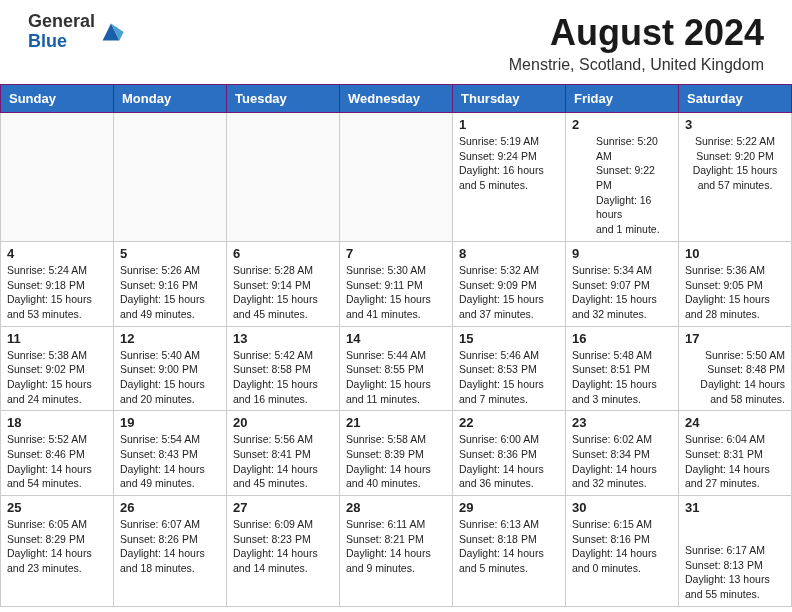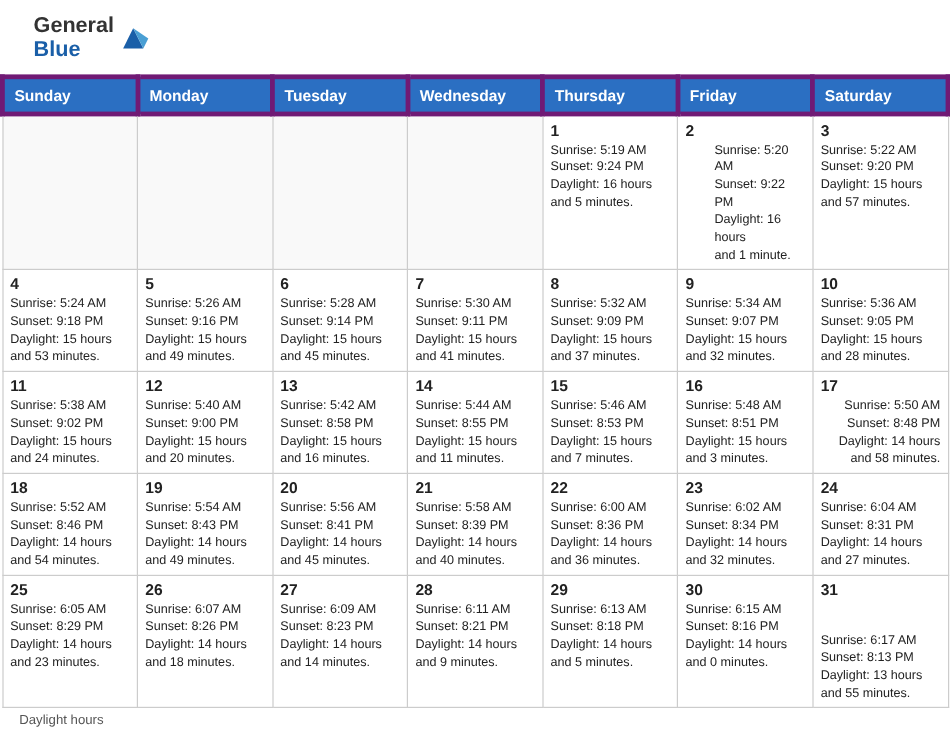--- a/index.html
+++ b/index.html
@@ -17,21 +17,21 @@
     .location { font-size: 16px; color: #333; margin-top: 2px; }
     
     .calendar { width: 100%; border-collapse: collapse; margin-top: 4px; }
     .calendar th {
       background-color: #2b6fc2;
       color: white;
       text-align: left;
       padding: 6px 8px;
       font-size: 13px;
       font-weight: bold;
-      border: 4px solid #701a75;
+      border: 1px solid #701a75;
     }
     .calendar td {
       border: 1px solid #ccc;
       vertical-align: top;
       padding: 4px 6px;
       font-size: 11px;
       color: #222;
       width: calc(100% / 7);
       min-height: 80px;
       background: #fff;
@@ -50,20 +50,24 @@
   <div class="logo">
     <div class="logo-text">
       <span class="logo-general">General</span>
       <span class="logo-blue">Blue</span>
     </div>
     <svg class="logo-icon" viewBox="0 0 40 40">
       <polygon points="8,32 20,8 32,32" fill="#1a5fa8"></polygon>
       <polygon points="20,8 32,32 38,20" fill="#4a9fd4"></polygon>
     </svg>
   </div>
+  <div class="title-section">
+    <div class="month-title">August 2024</div>
+    <div class="location">Menstrie, Scotland, United Kingdom</div>
+  </div>
 </div>
 
 <table class="calendar">
   <thead>
     <tr>
     <th>Sunday</th>
         <th>Monday</th>
         <th>Tuesday</th>
         <th>Wednesday</th>
         <th>Thursday</th>
@@ -86,21 +90,21 @@
         </td>
         <td>
           <div class="day-num">2</div>
           <div class="day-info" style="white-space: pre-line; margin-left: 24px;">Sunrise: 5:20 AM
 Sunset: 9:22 PM
 Daylight: 16 hours
 and 1 minute.</div>
         </td>
         <td>
           <div class="day-num">3</div>
-          <div class="day-info" style="white-space: pre-line;">Sunrise: 5:22 AM
+          <div class="day-info" style="white-space: pre-line; text-align: center;">Sunrise: 5:22 AM
 Sunset: 9:20 PM
 Daylight: 15 hours
 and 57 minutes.</div>
         </td>
       </tr>
       <tr>
         <td>
           <div class="day-num">4</div>
           <div class="day-info" style="white-space: pre-line;">Sunrise: 5:24 AM
 Sunset: 9:18 PM

